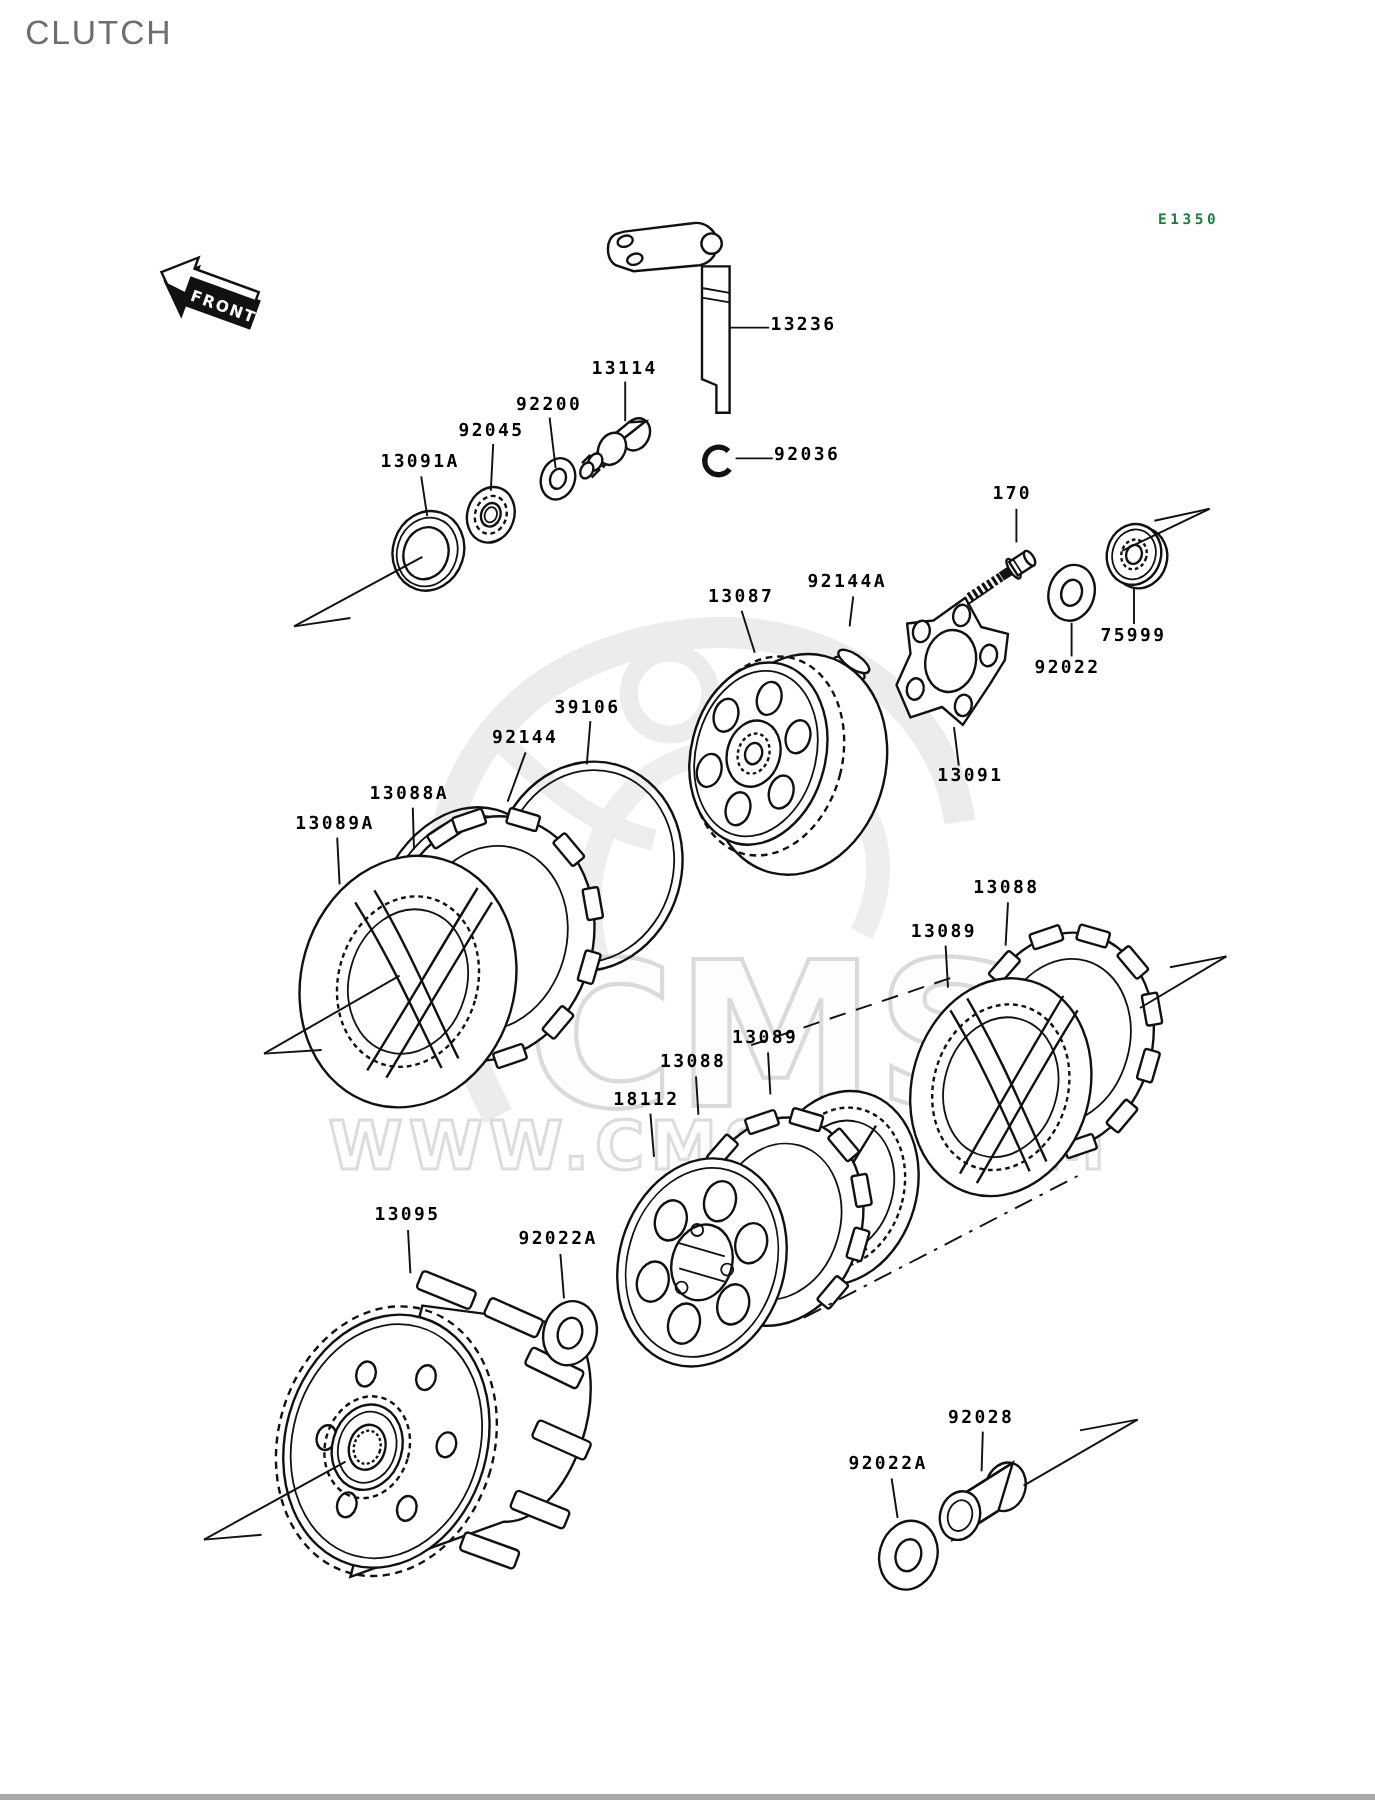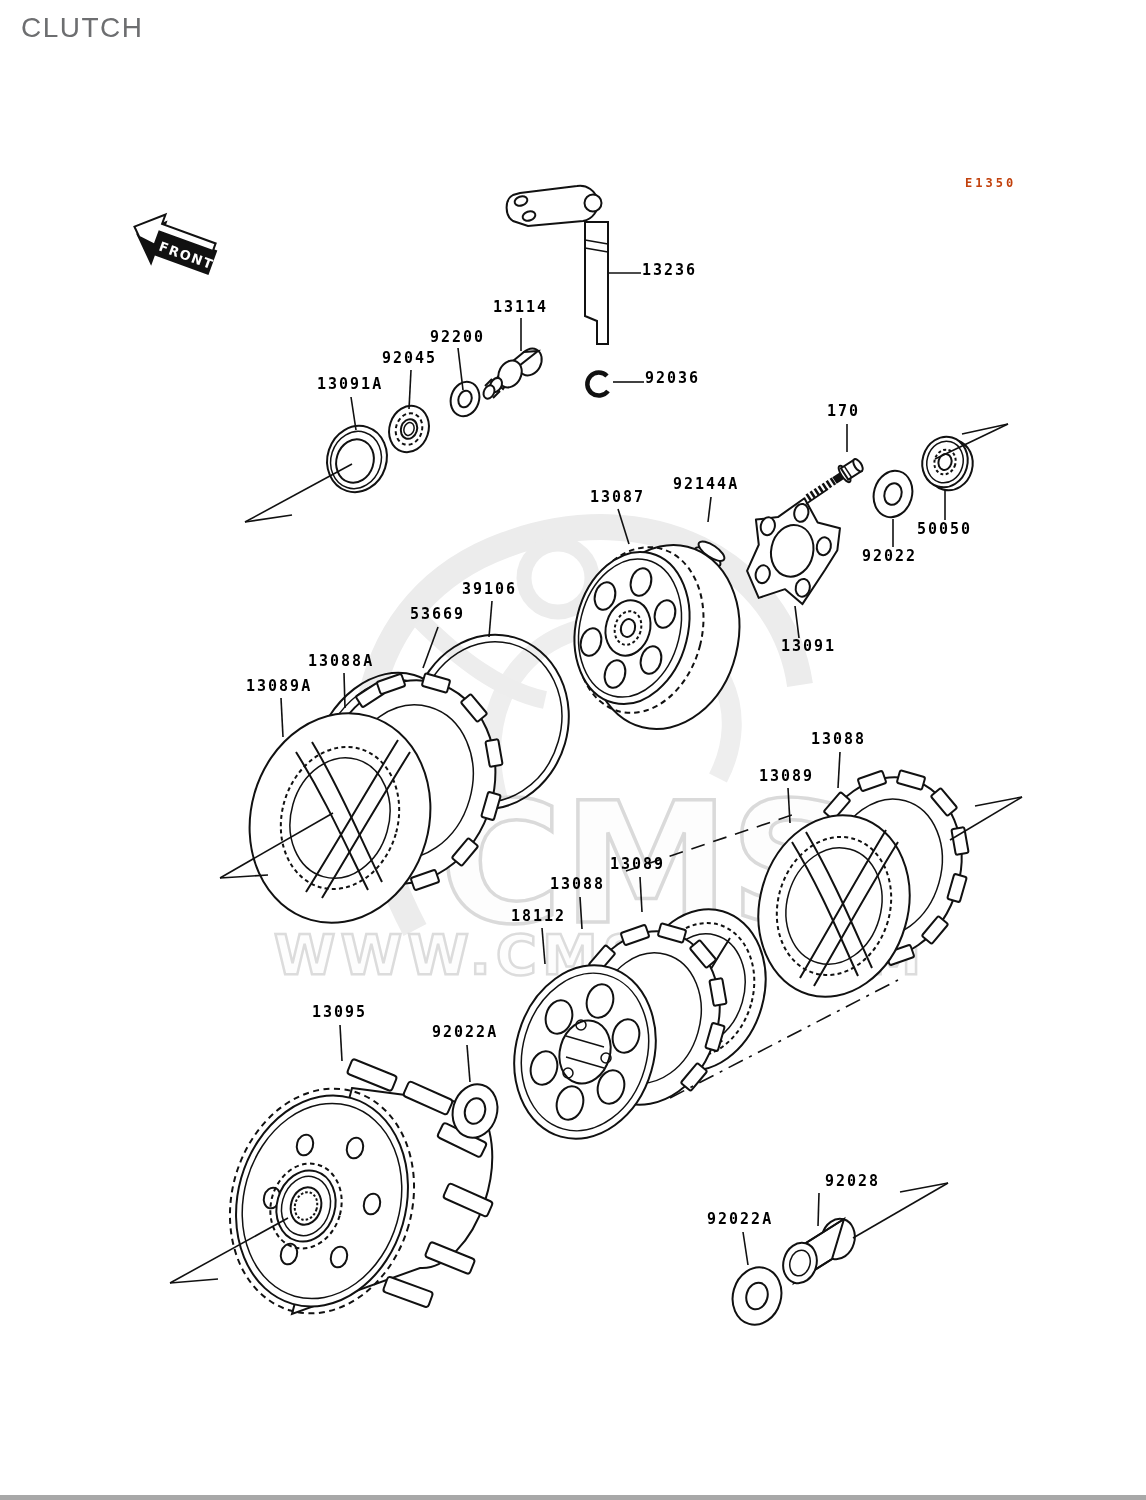--- a/index.html
+++ b/index.html
@@ -1,21 +1,21 @@
 <!DOCTYPE html>
 <html><head>
 <meta charset="utf-8">
 <style>
   html,body{margin:0;padding:0;background:#fff;}
   .stage{position:relative;width:1146px;height:1500px;background:#ffffff;overflow:hidden;
          font-family:"Liberation Sans", sans-serif;}
   .page-title{position:absolute;left:21px;top:12px;font-size:28px;letter-spacing:1.5px;
               color:#6d6e70;font-family:"Liberation Sans",sans-serif;}
   .diagram-code{position:absolute;left:965px;top:176px;font-size:12px;font-weight:bold;
-                letter-spacing:3px;color:#c2410c;font-family:"DejaVu Sans Mono",monospace;}
+                letter-spacing:3px;color:#15803d;font-family:"DejaVu Sans Mono",monospace;}
   .lbl{position:absolute;font-family:"DejaVu Sans Mono",monospace;font-weight:bold;
        font-size:15px;letter-spacing:2px;color:#000;white-space:nowrap;line-height:1;text-align:right;}
   svg.diagram{position:absolute;left:0;top:0;}
   .ln{fill:none;stroke:#111;stroke-width:2;}
   .fw{fill:#ffffff;stroke:#111;stroke-width:2;}
   .thin{stroke-width:1.5;}
   .leader{stroke:#111;stroke-width:1.6;fill:none;}
   .wm{opacity:1;}
   .footer-promo{position:absolute;left:0;right:0;top:1443px;text-align:center;
                 font-size:42px;color:#cc0000;font-family:"DejaVu Sans",sans-serif;cursor:pointer;}
@@ -327,31 +327,31 @@
 
   <div class="lbl" style="left:642px;top:263px">13236</div>
   <div class="lbl" style="left:493px;top:300px">13114</div>
   <div class="lbl" style="left:430px;top:330px">92200</div>
   <div class="lbl" style="left:382px;top:351px">92045</div>
   <div class="lbl" style="left:317px;top:377px">13091A</div>
   <div class="lbl" style="left:645px;top:371px">92036</div>
   <div class="lbl" style="left:827px;top:404px">170</div>
   <div class="lbl" style="left:673px;top:477px">92144A</div>
   <div class="lbl" style="left:590px;top:490px">13087</div>
-  <div class="lbl" style="left:917px;top:522px">50050</div>
+  <div class="lbl" style="left:917px;top:522px">75999</div>
   <div class="lbl" style="left:862px;top:549px">92022</div>
   <div class="lbl" style="left:781px;top:639px">13091</div>
   <div class="lbl" style="left:462px;top:582px">39106</div>
-  <div class="lbl" style="left:410px;top:607px">53669</div>
+  <div class="lbl" style="left:410px;top:607px">92144</div>
   <div class="lbl" style="left:308px;top:654px">13088A</div>
   <div class="lbl" style="left:246px;top:679px">13089A</div>
   <div class="lbl" style="left:811px;top:732px">13088</div>
   <div class="lbl" style="left:759px;top:769px">13089</div>
   <div class="lbl" style="left:610px;top:857px">13089</div>
   <div class="lbl" style="left:550px;top:877px">13088</div>
   <div class="lbl" style="left:511px;top:909px">18112</div>
   <div class="lbl" style="left:312px;top:1005px">13095</div>
   <div class="lbl" style="left:432px;top:1025px">92022A</div>
-  <div class="lbl" style="left:825px;top:1174px">92028</div>
+  <div class="lbl" style="left:790px;top:1174px">92028</div>
   <div class="lbl" style="left:707px;top:1212px">92022A</div>
 
   <div class="bottom-strip"></div>
 </div>
 
 </body></html>

